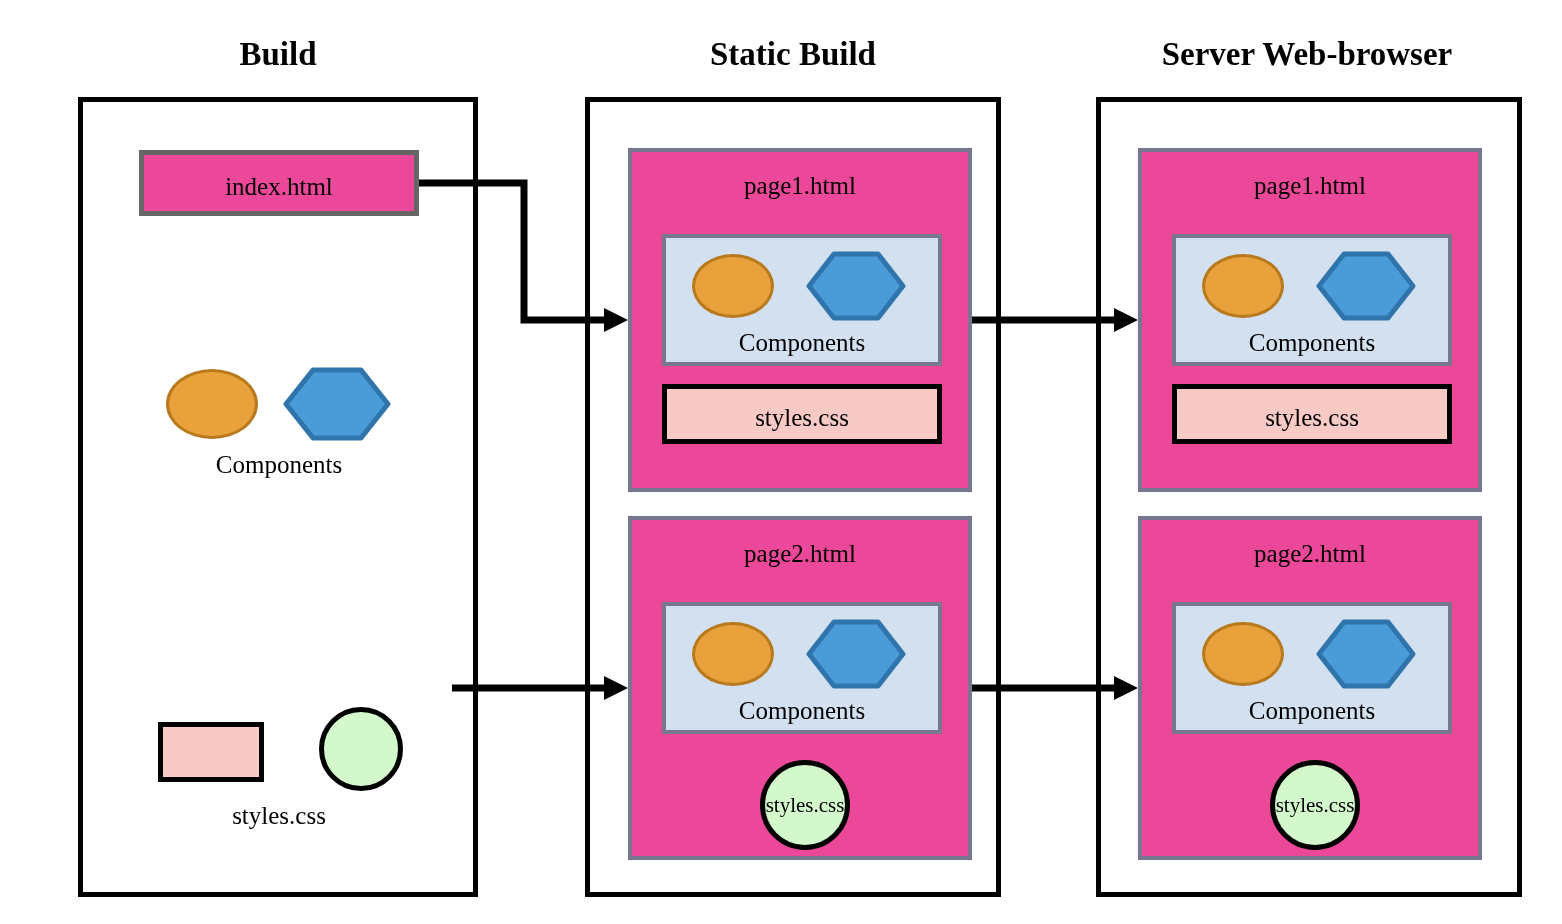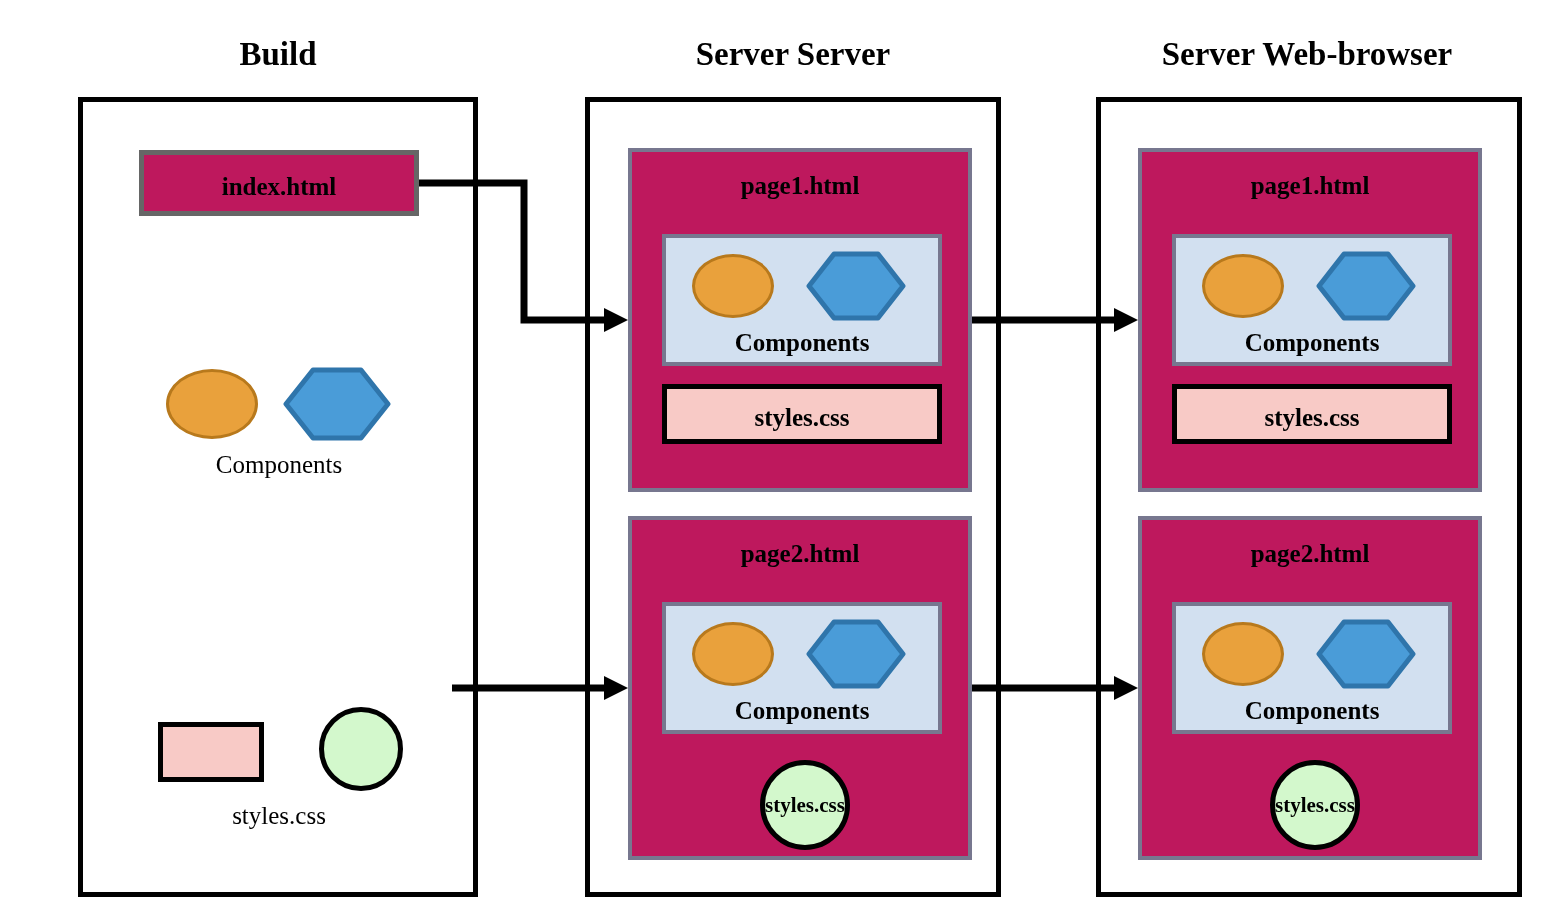--- a/index.html
+++ b/index.html
@@ -32,24 +32,23 @@
   .stage-box {
     position: absolute;
     border: 5px solid #000000;
     background: transparent;
     box-sizing: border-box;
   }
 
   
   .page-panel {
     position: absolute;
-    background: #be185d;
+    background: #ec4899;
     border: 4px solid #77778f;
     box-sizing: border-box;
-    font-weight: bold;
   }
   .page-label {
     position: absolute;
     left: 0;
     right: 0;
     text-align: center;
     font-size: 25px;
     color: #000000;
     line-height: 1;
   }
@@ -132,21 +131,21 @@
     pointer-events: none;
   }
   .connector svg { display: block; overflow: visible; }
 </style>
 </head>
 <body>
 
 <div id="canvas">
 
   <div class="col-title" style="left:78px; top:38px; width:400px;">Build</div>
-  <div class="col-title" style="left:585px; top:38px; width:416px;">Server Server</div>
+  <div class="col-title" style="left:585px; top:38px; width:416px;">Static Build</div>
   <div class="col-title" style="left:1082px; top:38px; width:450px;">Server Web-browser</div>
 
   <div class="stage-box" style="left:78px; top:97px; width:400px; height:800px;"></div>
 
   <div class="page-panel" style="left:139px; top:150px; width:280px; height:66px; border-color:#666666; border-width:5px;">
     <div class="page-label" style="top:19px;">index.html</div>
   </div>
 
   <div class="ellipse" style="left:166px; top:369px; width:92px; height:70px;"></div>
   <div class="hexagon" style="left:283px; top:366px; width:108px; height:76px;">

